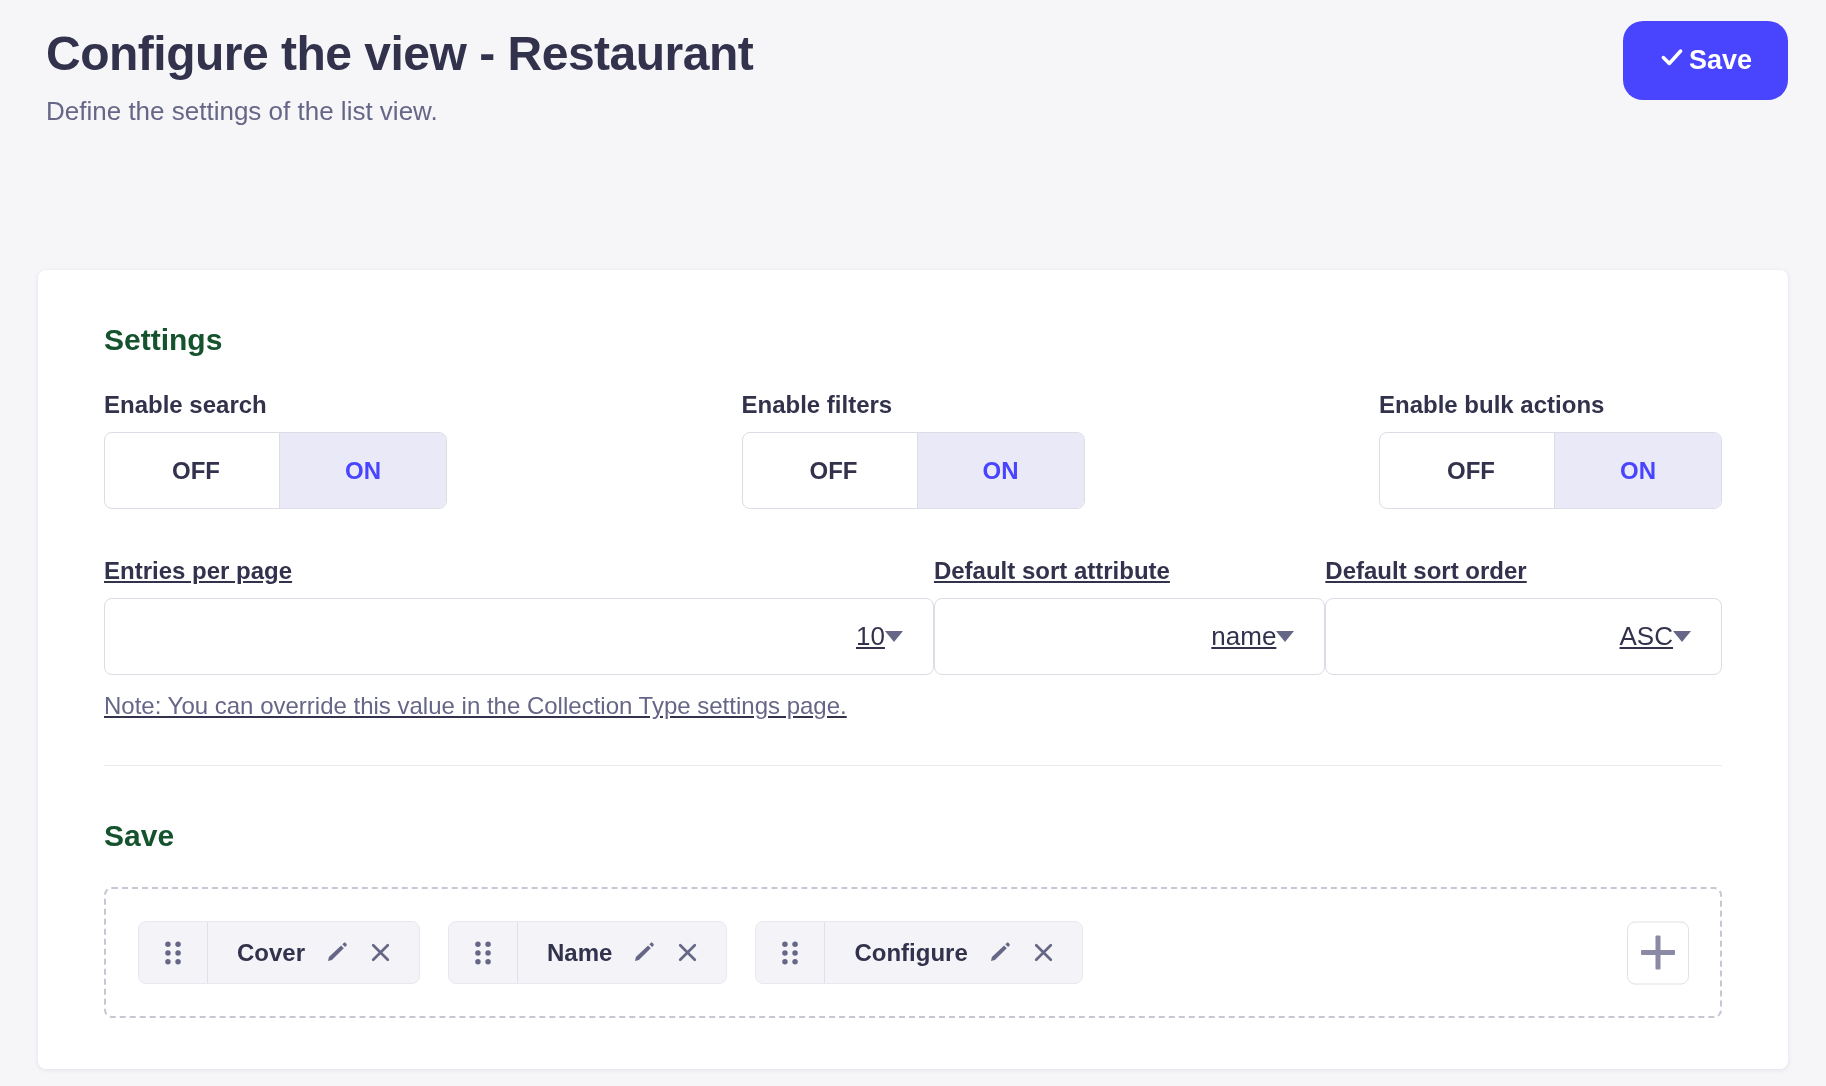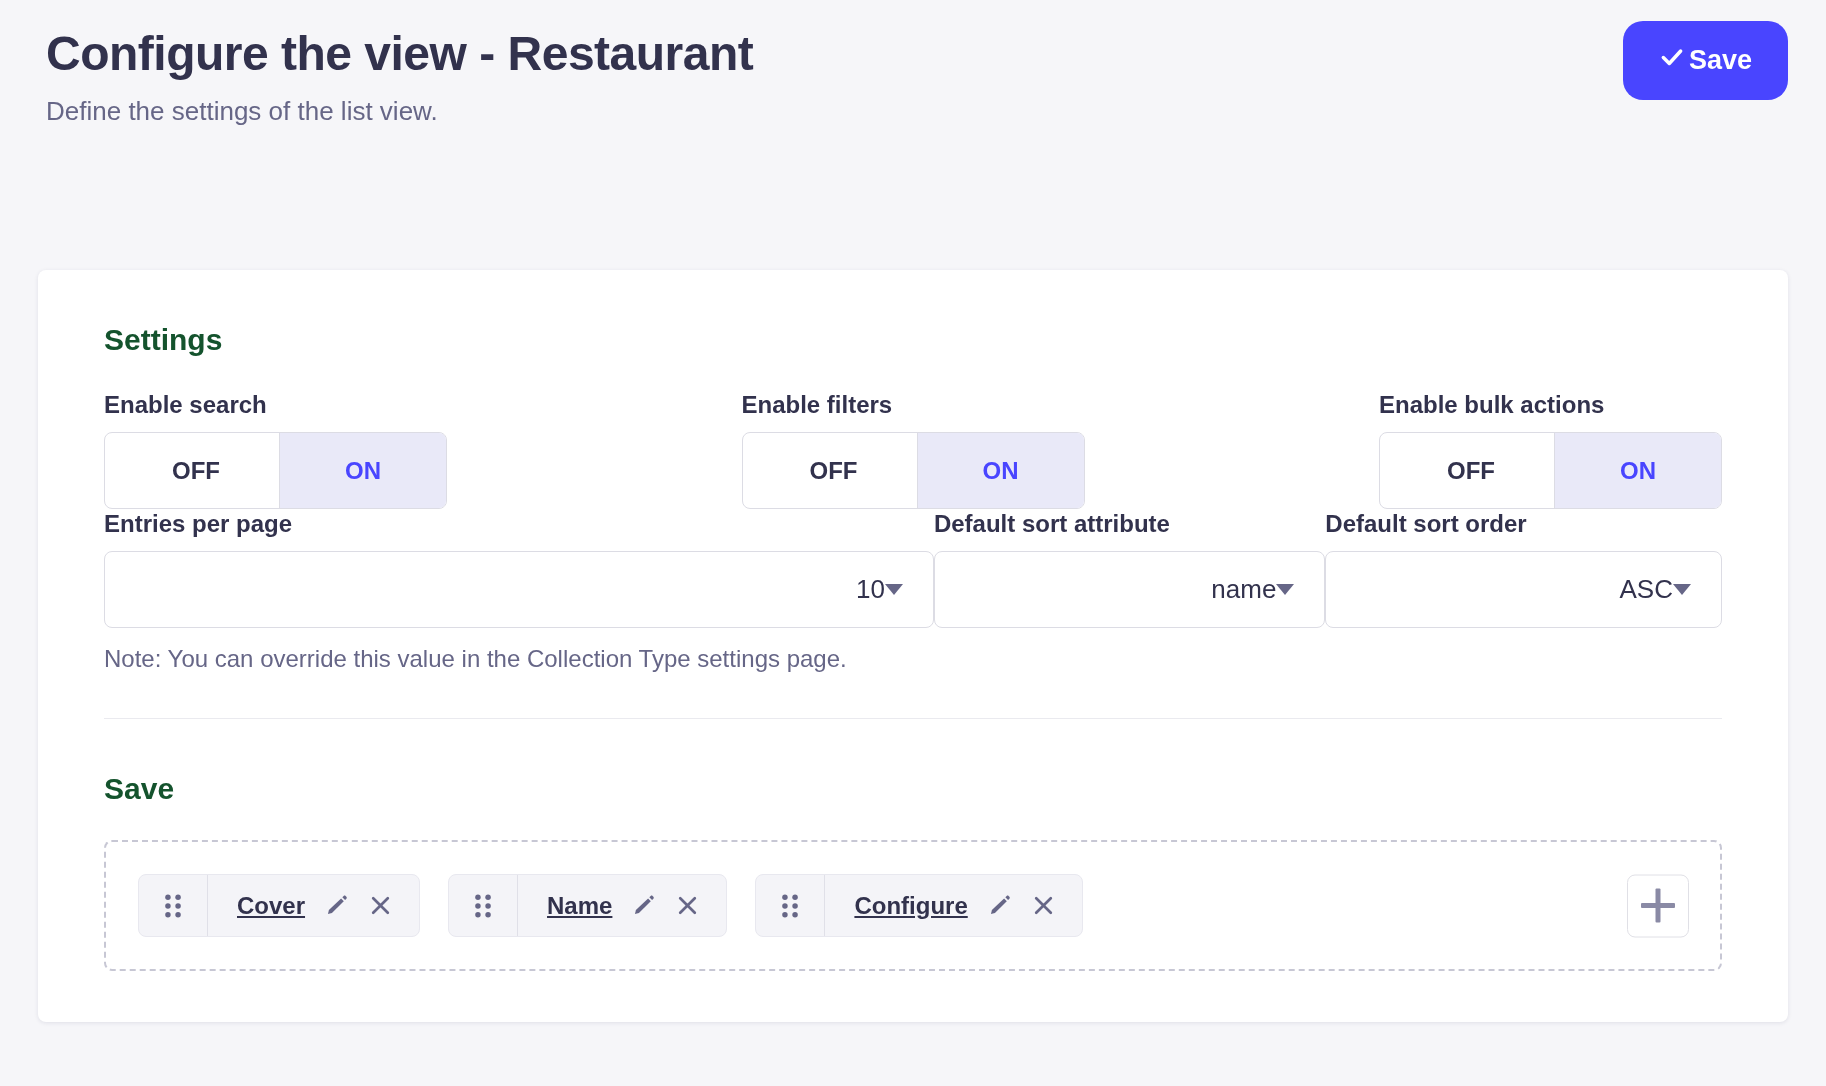--- a/index.html
+++ b/index.html
@@ -99,20 +99,22 @@
   .toggle-opt.on {
     color: #4945ff;
     background: #e9e9f8;
     border-left: 1px solid #dcdce4;
   }
 
   
   .selects-row {
     display: grid;
     grid-template-columns: 793fr 374fr 379fr;
+    margin-top: 47px;
+    text-decoration: underline;
   }
   .select-box {
     height: 77px;
     border: 1px solid #dcdce4;
     border-radius: 8px;
     background: #ffffff;
     display: flex;
     align-items: center;
     justify-content: flex-end;
     padding: 0 30px 0 36px;
@@ -167,21 +169,20 @@
     align-items: center;
     justify-content: center;
     border-right: 1px solid #e0e0e8;
     cursor: grab;
   }
   .chip-body {
     display: flex;
     align-items: center;
     gap: 19px;
     padding: 0 26px 0 29px;
-    text-decoration: underline;
   }
   .chip-label {
     font-size: 24px;
     font-weight: 700;
     color: #32324d;
     line-height: 24px;
   }
   .icon-btn {
     background: none;
     border: none;

